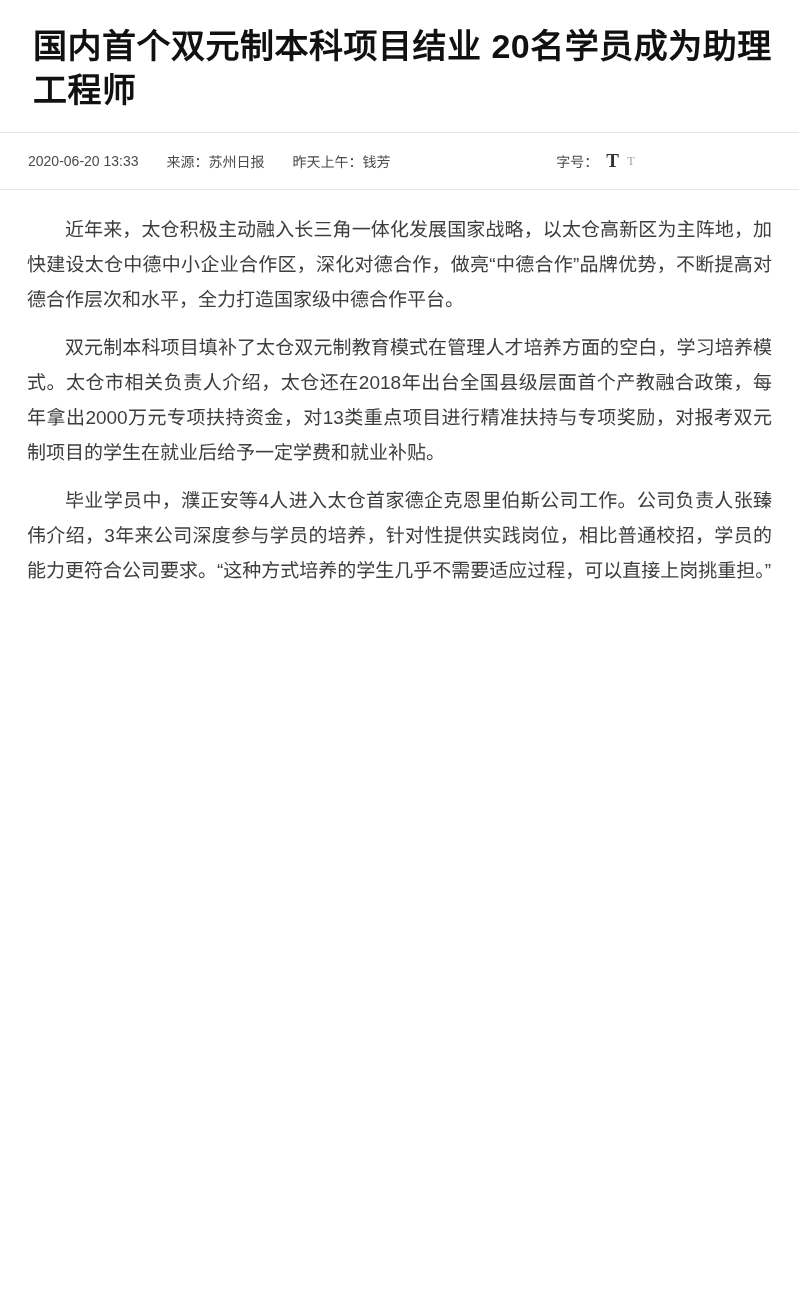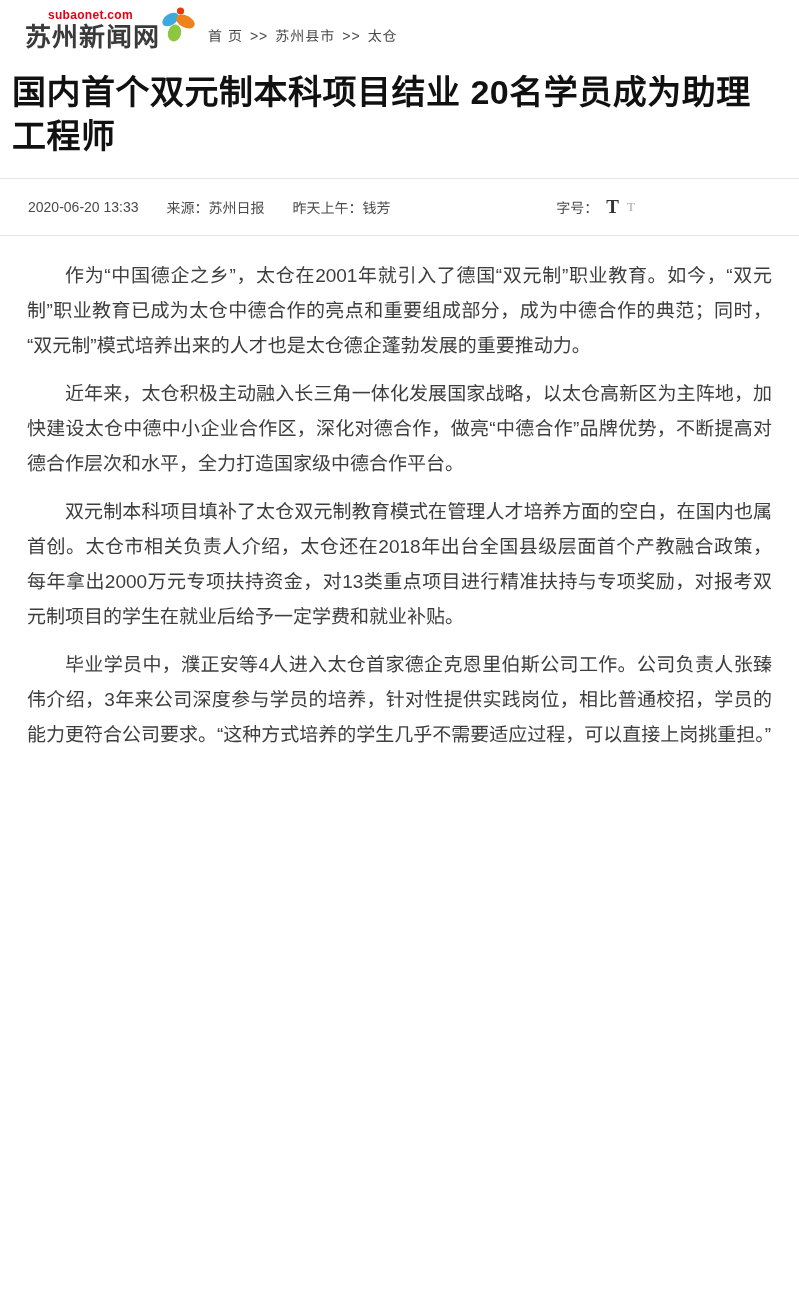--- a/index.html
+++ b/index.html
@@ -23,21 +23,21 @@
     display:block; color:#3a3a3a; font-size:26px; font-weight:bold;
     letter-spacing:1px; line-height:30px;
   }
   .clover { position:absolute; right:0; top:-3px; width:36px; height:38px; }
   .breadcrumb { margin-left:12px; padding-bottom:7px; font-size:14px; color:#4a4a4a; letter-spacing:1px; }
   .breadcrumb a { color:#4a4a4a; text-decoration:none; cursor:pointer; }
   .breadcrumb .sep { margin:0 7px; color:#4a4a4a; }
 
   
   h1.article-title {
-    margin:18px 24px 20px 12px;
+    margin:18px 24px 20px 33px;
     font-size:34px; line-height:44px; font-weight:bold;
     color:var(--title-color,#111); letter-spacing:.5px;
   }
 
   
   .divider { height:0; border-top:1px solid var(--divider-color,#e6e6e6); }
   .meta-row {
     display:flex; align-items:center; height:56px; padding:0 28px;
     font-size:14px; color:var(--meta-color,#4a4a4a);
   }
@@ -59,51 +59,37 @@
     font-size:19px; line-height:35px;
     color:var(--text-color,#3d3d3d);
     text-indent:2em; text-align:justify;
   }
 </style>
 </head>
 <body>
 
 <div class="page">
 
-  <header class="site-header">
-    <a class="logo">
-      <span class="logo-domain">subaonet.com</span>
-      <span class="logo-sitename">苏州新闻网</span>
-      <svg class="clover" viewBox="0 0 36 38" aria-hidden="true">
-        <circle cx="20.5" cy="5" r="3.6" fill="var(--clover-red,#e8380d)"></circle>
-        <ellipse cx="10.5" cy="13.5" rx="9" ry="5.6" fill="var(--clover-blue,#3fa8dc)" transform="rotate(-33 10.5 13.5)"></ellipse>
-        <ellipse cx="25.5" cy="15.5" rx="9.8" ry="6" fill="var(--clover-orange,#f0821e)" transform="rotate(27 25.5 15.5)"></ellipse>
-        <ellipse cx="14.5" cy="27" rx="6.6" ry="8.6" fill="var(--clover-green,#8dc63f)" transform="rotate(14 14.5 27)"></ellipse>
-      </svg>
-    </a>
-    <nav class="breadcrumb"><a>首 页</a><span class="sep">&gt;&gt;</span><a>苏州县市</a><span class="sep">&gt;&gt;</span><a>太仓</a></nav>
-  </header>
 
   <h1 class="article-title">国内首个双元制本科项目结业 20名学员成为助理工程师</h1>
 
   <div class="divider"></div>
 
   <div class="meta-row">
     <span class="meta-item">2020-06-20 13:33</span>
     <span class="meta-item">来源：苏州日报</span>
     <span class="meta-item">昨天上午：钱芳</span>
     <span class="fontsize-group">
       <span>字号：</span>
       <span class="t-large">T</span>
       <span class="t-small">T</span>
     </span>
   </div>
 
   <div class="divider"></div>
 
   <article class="article-body">
-      <p>作为“中国德企之乡”，太仓在2001年就引入了德国“双元制”职业教育。如今，“双元制”职业教育已成为太仓中德合作的亮点和重要组成部分，成为中德合作的典范；同时，“双元制”模式培养出来的人才也是太仓德企蓬勃发展的重要推动力。</p>
       <p>近年来，太仓积极主动融入长三角一体化发展国家战略，以太仓高新区为主阵地，加快建设太仓中德中小企业合作区，深化对德合作，做亮“中德合作”品牌优势，不断提高对德合作层次和水平，全力打造国家级中德合作平台。</p>
-      <p>双元制本科项目填补了太仓双元制教育模式在管理人才培养方面的空白，在国内也属首创。太仓市相关负责人介绍，太仓还在2018年出台全国县级层面首个产教融合政策，每年拿出2000万元专项扶持资金，对13类重点项目进行精准扶持与专项奖励，对报考双元制项目的学生在就业后给予一定学费和就业补贴。</p>
+      <p>双元制本科项目填补了太仓双元制教育模式在管理人才培养方面的空白，学习培养模式。太仓市相关负责人介绍，太仓还在2018年出台全国县级层面首个产教融合政策，每年拿出2000万元专项扶持资金，对13类重点项目进行精准扶持与专项奖励，对报考双元制项目的学生在就业后给予一定学费和就业补贴。</p>
       <p>毕业学员中，濮正安等4人进入太仓首家德企克恩里伯斯公司工作。公司负责人张臻伟介绍，3年来公司深度参与学员的培养，针对性提供实践岗位，相比普通校招，学员的能力更符合公司要求。“这种方式培养的学生几乎不需要适应过程，可以直接上岗挑重担。”</p>
     </article>
 
 </div>
 
 </body></html>

